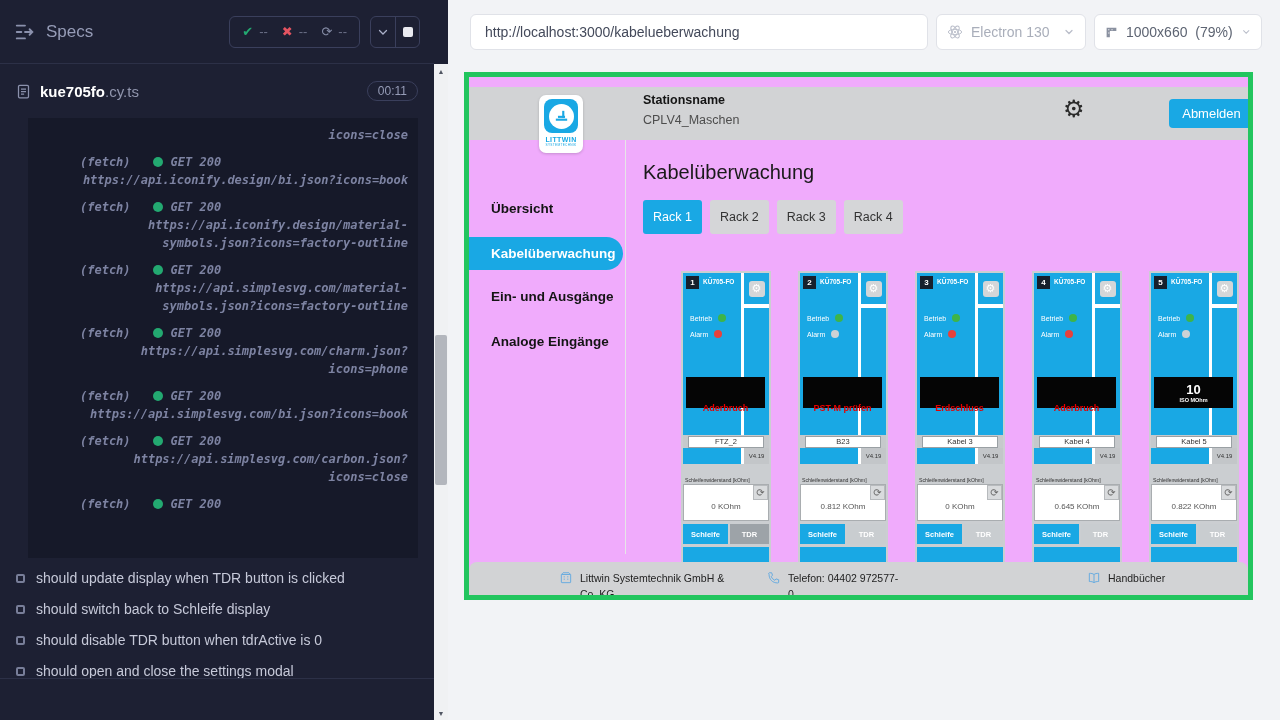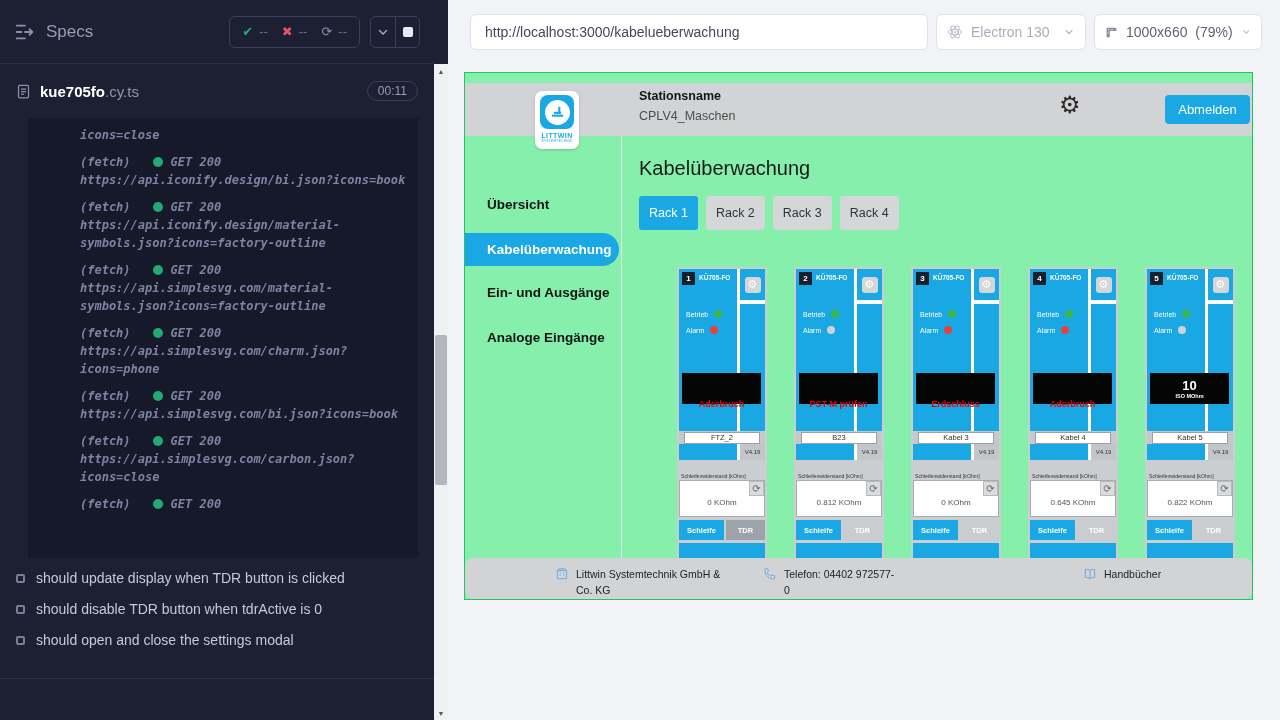--- a/index.html
+++ b/index.html
@@ -22,21 +22,21 @@
   .hdr-btn + .hdr-btn { border-left:1px solid #3a3f5c; }
   .stop-square { width:10px; height:10px; background:#e9eaf0; border-radius:2px; }
 
   .spec-row { position:absolute; left:0; top:64px; width:434px; height:54px; display:flex; align-items:center; padding:0 16px; }
   .doc-icon { width:15px; height:17px; color:#8b91ad; }
   .spec-name { margin-left:9px; font-size:15px; color:#9095ad; }
   .spec-name b { color:#ffffff; font-weight:bold; }
   .spec-timer { margin-left:auto; border:1px solid #3a3f5c; border-radius:12px; padding:2px 10px; font-size:12px; color:#969cb7; }
 
   .log { position:absolute; left:28px; top:118px; width:390px; height:440px; background:#161929; padding:8px 10px 8px 52px;
-         font-family:"DejaVu Sans Mono", monospace; font-style:italic; font-size:12px; line-height:18px; color:#7d83a2; overflow:hidden; }
+         font-family:"DejaVu Sans Mono", monospace; font-style:italic; font-size:12px; line-height:18px; color:#7d83a2; overflow:hidden;text-align:right; }
   .log-entry { margin-bottom:9px; cursor:pointer; }
   .log-line1 { display:flex; align-items:center; gap:8px; font-weight:bold; }
   .log-dot { width:10px; height:10px; border-radius:50%; background:#23a971; margin-left:14px; flex:none; }
   .log-url { font-weight:bold; overflow-wrap:break-word; }
 
   .tests { position:absolute; left:0; top:566px; width:434px; }
   .test-item { display:flex; align-items:center; gap:11px; padding:4px 16px; margin-bottom:7px; font-size:14px; color:#c6c9d9; cursor:pointer; }
   .test-box { flex:none; width:9px; height:9px; border:2px solid #787e99; border-radius:2px; }
   .tests-divider { position:absolute; left:0; top:678px; width:434px; border-top:1px solid #2c3047; }
 
@@ -48,21 +48,21 @@
   
   .browser { position:absolute; left:448px; top:0; width:832px; height:720px; background:#f2f3f6; }
   .url-bar { position:absolute; left:22px; top:14px; width:458px; height:36px; background:#ffffff; border:1px solid #e0e2e8; border-radius:6px;
              padding:0 14px; font-size:14px; color:#43495a; font-family:"Liberation Sans", sans-serif; outline:none; }
   .ctrl { position:absolute; top:14px; height:36px; display:flex; align-items:center; gap:8px; background:#ffffff; border:1px solid #e0e2e8; border-radius:6px; padding:0 10px; cursor:pointer; }
   .ctrl-browser { left:488px; width:150px; color:#a9aeba; }
   .ctrl-size { left:646px; width:168px; color:#5d piombo6472; color:#5d6472; }
   .ctrl span.lbl { font-size:14px; }
   .ctrl .chev { margin-left:auto; color:#b9bdc9; width:12px; height:12px; }
 
-  .viewport { position:absolute; left:16px; top:72px; width:789px; height:528px; background:#86efac; border:1px solid #22c55e; overflow:hidden; }
+  .viewport { position:absolute; left:16px; top:72px; width:789px; height:528px; background:#f0abfc; border:5px solid #22c55e; overflow:hidden; }
 
   
   .app-header { position:absolute; left:0; top:10px; width:100%; height:53px; background:#d2d3d5; }
   .logo-card { position:absolute; left:70px; top:18px; width:44px; height:58px; background:#ffffff; border-radius:7px; box-shadow:0 1px 3px rgba(0,0,0,.18);
                display:flex; flex-direction:column; align-items:center; padding-top:4px; z-index:4; }
   .logo-ico { width:34px; height:34px; background:#19a8e4; border-radius:8px; display:flex; align-items:center; justify-content:center; }
   .logo-circle { width:25px; height:25px; background:#ffffff; border-radius:50%; display:flex; align-items:center; justify-content:center; }
   .logo-circle svg { width:17px; height:17px; fill:#19a8e4; }
   .logo-word { font-size:7px; font-weight:bold; color:#19a8e4; letter-spacing:.4px; margin-top:3px; }
   .logo-sub { font-size:3.2px; color:#19a8e4; letter-spacing:.3px; }
@@ -244,20 +244,24 @@
       </div>
     </div>
 
     <div class="tests">
       <div class="test-item">
           <span class="test-box"></span>
           <span>should update display when TDR button is clicked</span>
         </div>
       <div class="test-item">
           <span class="test-box"></span>
+          <span>should switch back to Schleife display</span>
+        </div>
+      <div class="test-item">
+          <span class="test-box"></span>
           <span>should disable TDR button when tdrActive is 0</span>
         </div>
       <div class="test-item">
           <span class="test-box"></span>
           <span>should open and close the settings modal</span>
         </div>
     </div>
     <div class="tests-divider"></div>
 
     <div class="left-scrollbar">

